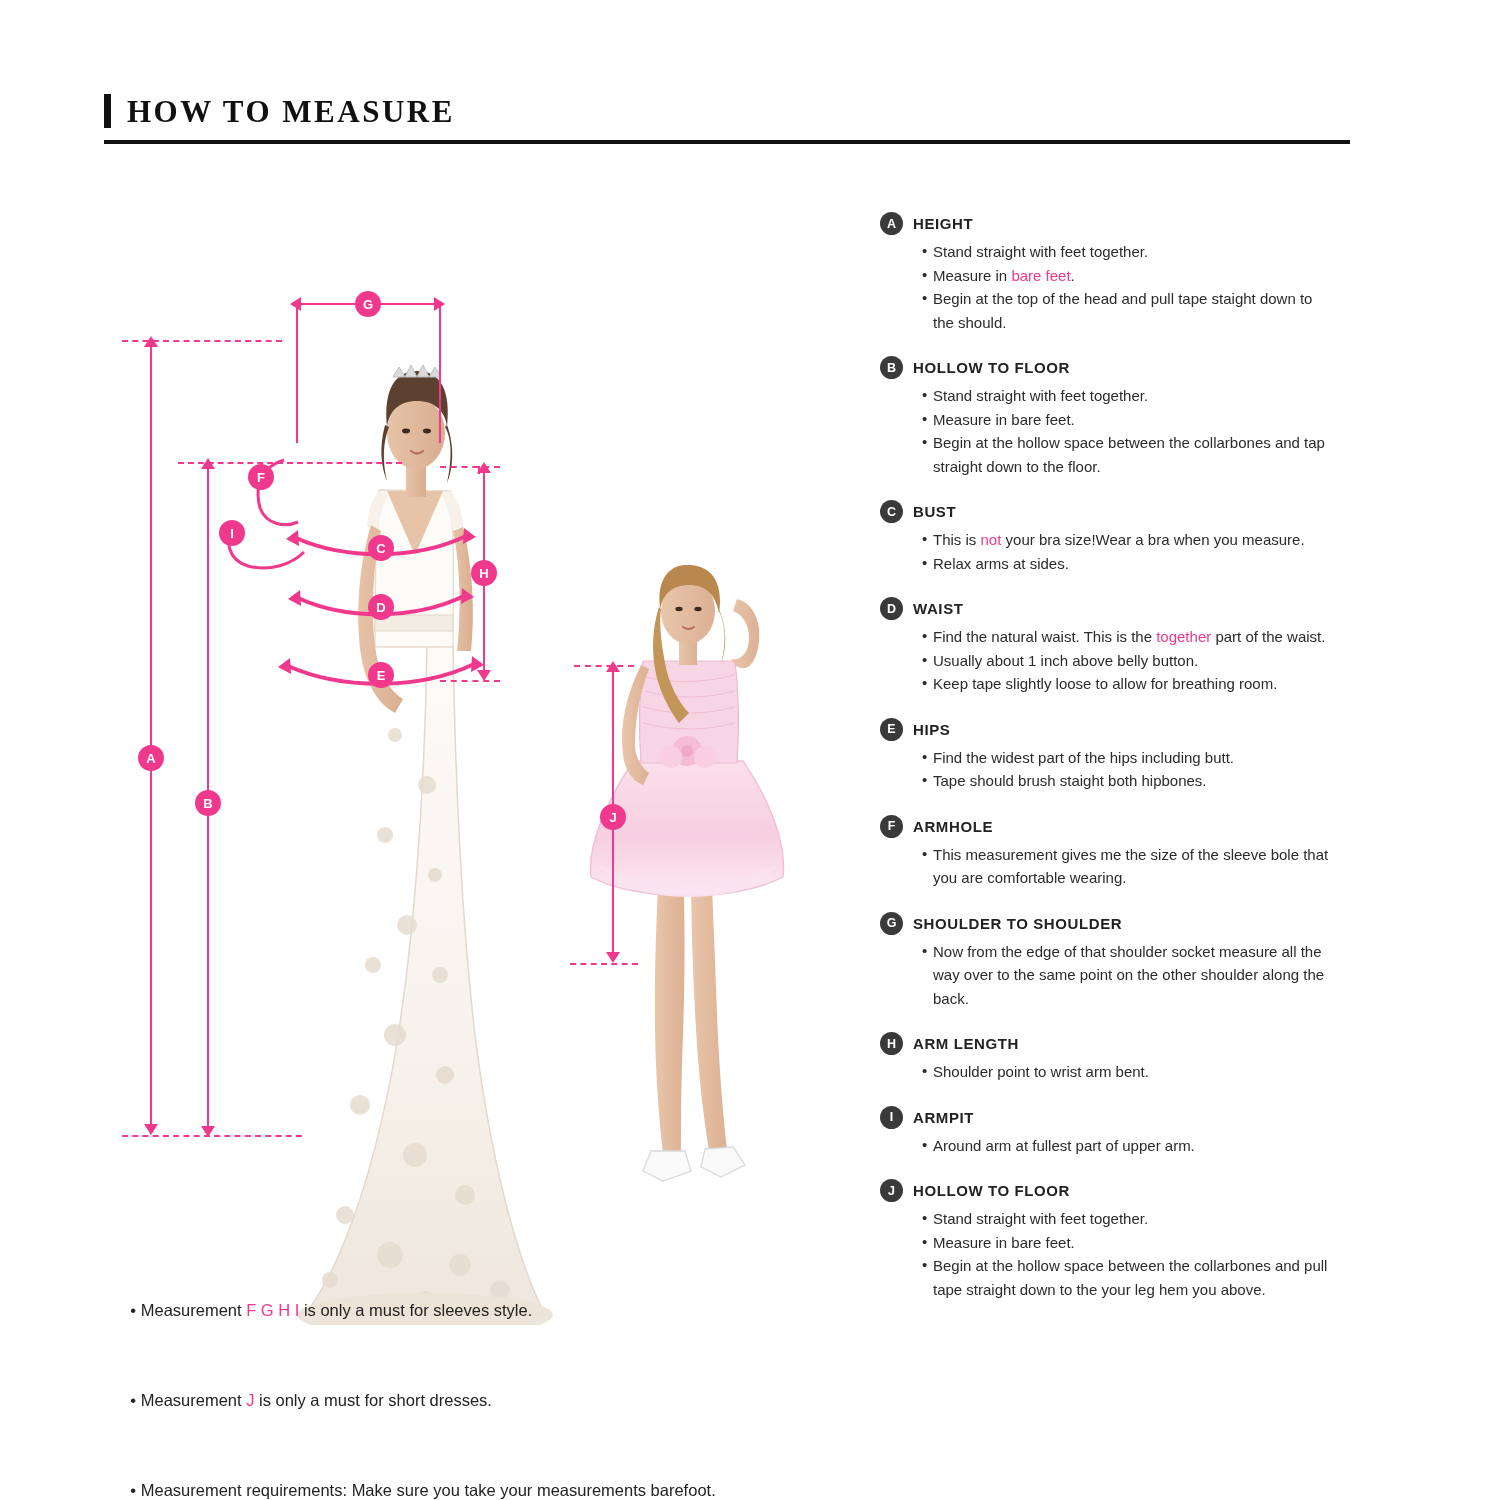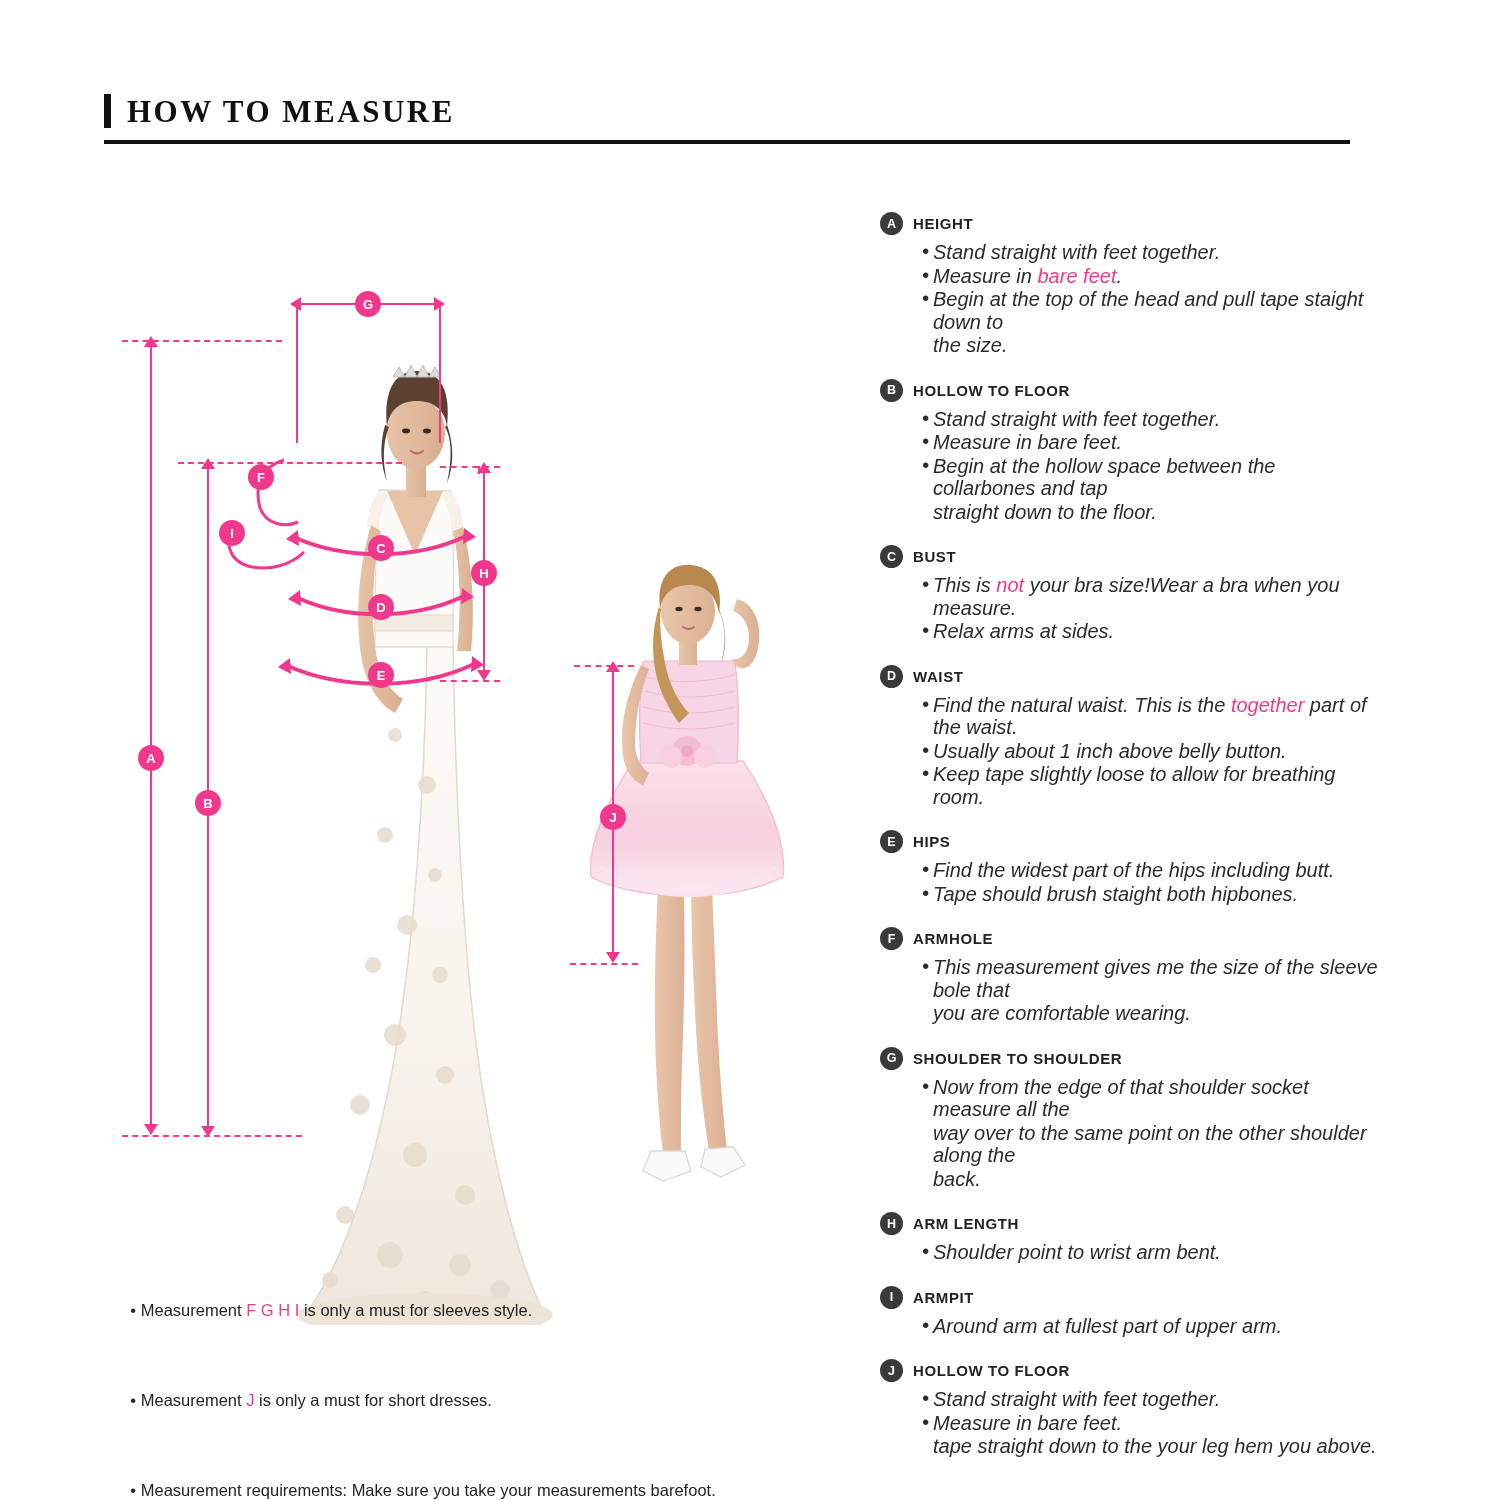--- a/index.html
+++ b/index.html
@@ -153,27 +153,26 @@
     flex: 0 0 auto;
   }
   .instr-title {
     font-size: 15px;
     font-weight: bold;
     letter-spacing: 0.6px;
     color: #222;
   }
   .instr-list { margin: 0; padding: 0 0 0 42px; list-style: none; }
   .instr-list li {
-    font-size: 20px;
+    font-size: 15px;
     line-height: 22.5px;
     color: #2b2b2b;
     margin-bottom: 1px;
     position: relative;
     padding-left: 11px;
-    font-style: italic;
   }
   .instr-list li::before {
     content: "•";
     position: absolute;
     left: 0;
     top: -1px;
     color: #2b2b2b;
   }
   .instr-list li.cont { padding-left: 11px; }
   .instr-list li.cont::before { content: ""; }
@@ -396,21 +395,21 @@
 <div id="instructions">
     <div class="instr-block">
       <div class="instr-head">
         <div class="instr-badge">A</div>
         <div class="instr-title">HEIGHT</div>
       </div>
       <ul class="instr-list">
         <li>Stand straight with feet together.</li>
         <li><span>Measure in </span><span class="em">bare feet</span><span>.</span></li>
         <li>Begin at the top of the head and pull tape staight down to</li>
-        <li class="cont">the size.</li>
+        <li class="cont">the should.</li>
       </ul>
     </div>
     <div class="instr-block">
       <div class="instr-head">
         <div class="instr-badge">B</div>
         <div class="instr-title">HOLLOW TO FLOOR</div>
       </div>
       <ul class="instr-list">
         <li>Stand straight with feet together.</li>
         <li>Measure in bare feet.</li>
@@ -489,16 +488,17 @@
       </ul>
     </div>
     <div class="instr-block">
       <div class="instr-head">
         <div class="instr-badge">J</div>
         <div class="instr-title">HOLLOW TO FLOOR</div>
       </div>
       <ul class="instr-list">
         <li>Stand straight with feet together.</li>
         <li>Measure in bare feet.</li>
+        <li>Begin at the hollow space between the collarbones and pull</li>
         <li class="cont">tape straight down to the your leg hem you above.</li>
       </ul>
     </div>
   </div>
 
 </body></html>

